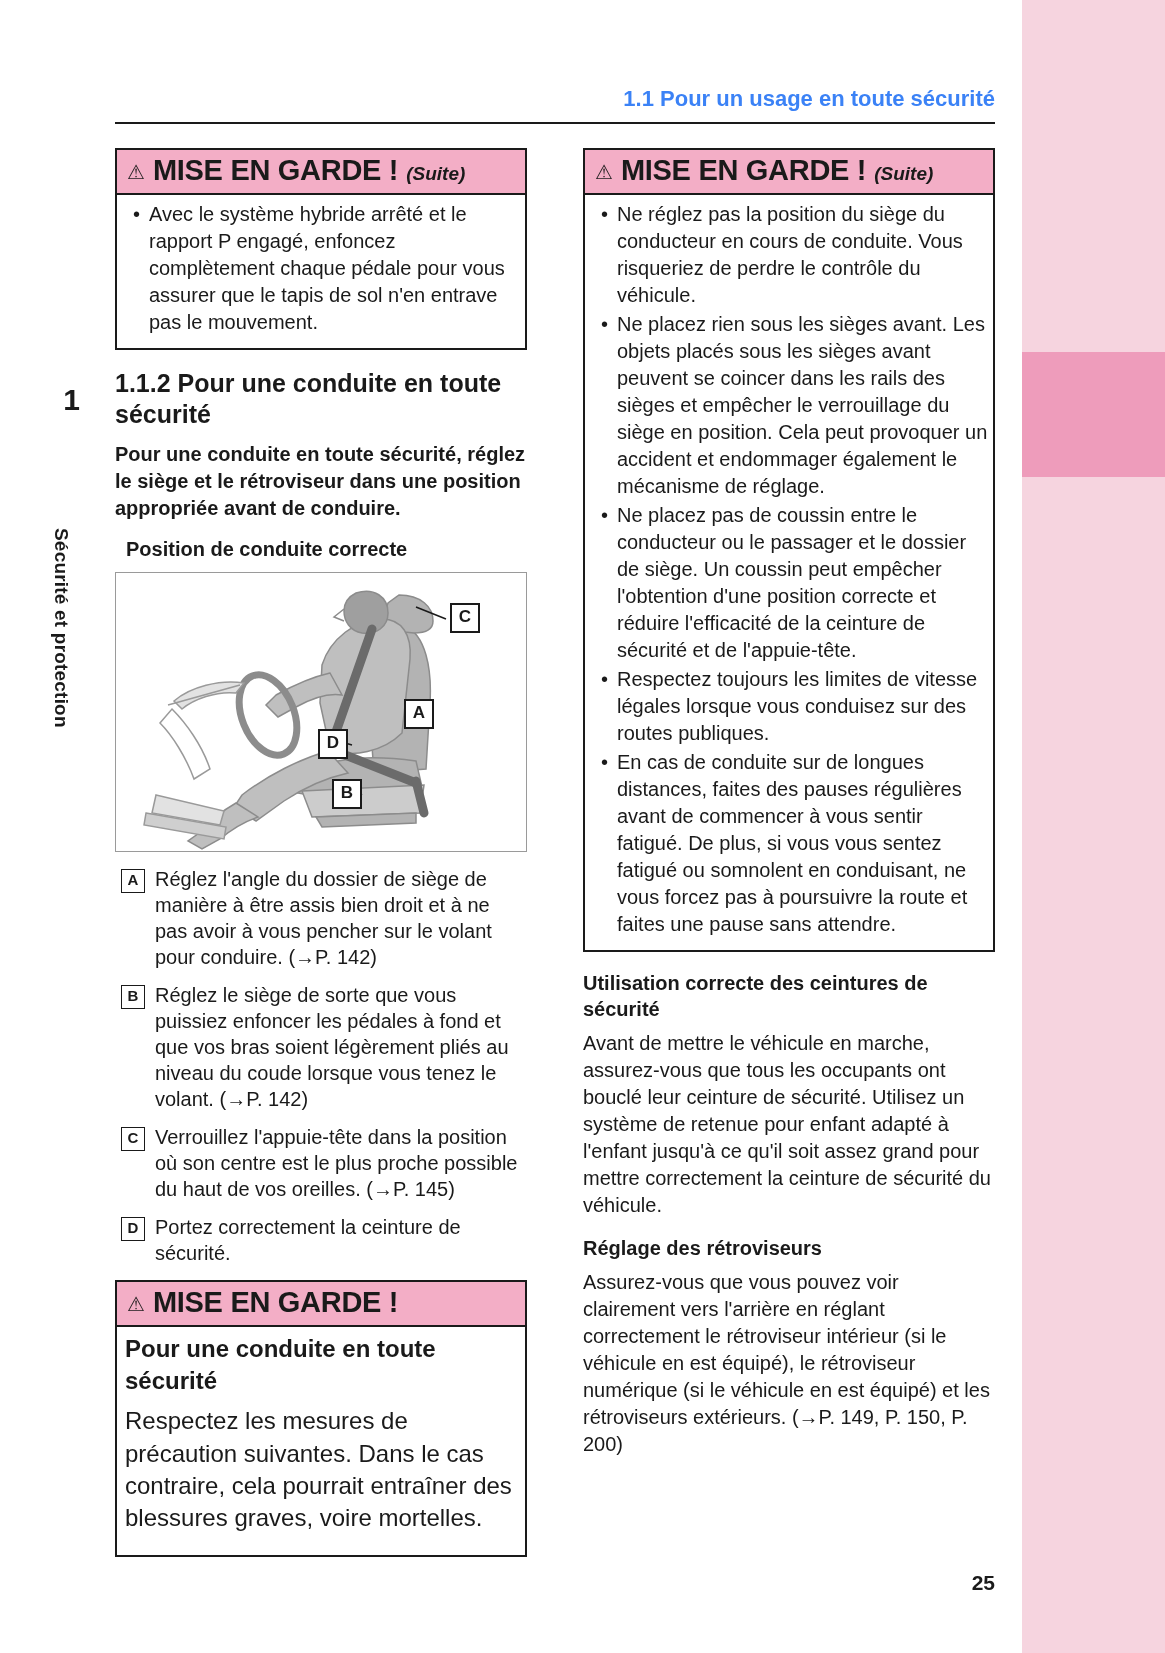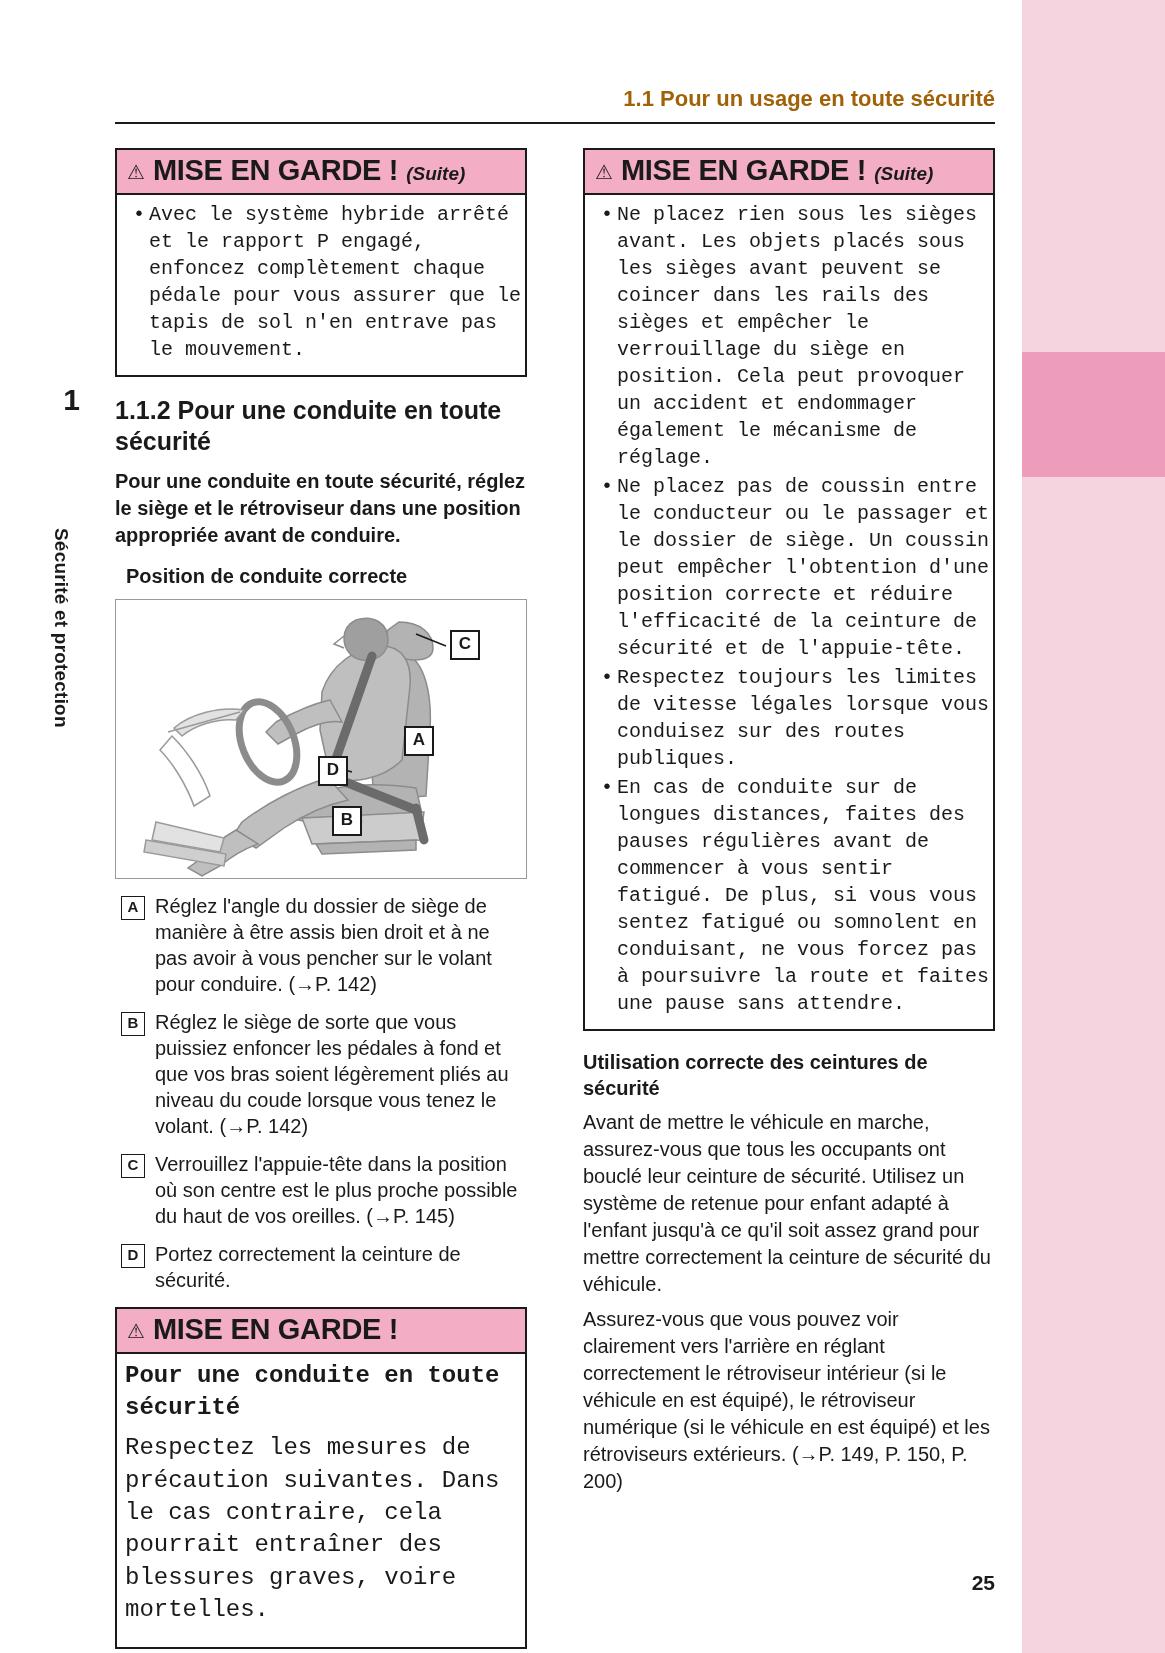--- a/index.html
+++ b/index.html
@@ -70,21 +70,21 @@
 
   
   .header {
     position: absolute;
     top: 86px;
     left: 115px;
     width: 880px;
     text-align: right;
     font-size: 22px;
     font-weight: bold;
-    color: #a16207;
+    color: #3b82f6;
   }
   .header-rule {
     position: absolute;
     top: 122px;
     left: 115px;
     width: 880px;
     height: 2px;
     background: #1a1a1a;
   }
 
@@ -122,21 +122,20 @@
     font-weight: bold;
   }
   .warn-icon {
     font-size: 20px;
     line-height: 1;
     position: relative;
     top: -1px;
   }
   .warn-body {
     padding: 6px 0 10px 8px;
-    font-family: Liberation Mono, monospace;
   }
   ul.bullets {
     list-style: none;
     margin: 0;
     padding: 0;
   }
   ul.bullets li {
     position: relative;
     padding-left: 24px;
     font-size: 20px;
@@ -364,30 +363,32 @@
   <div class="col col-right">
 
     <div class="warn-box">
       <div class="warn-head">
         <span class="warn-icon">⚠</span>
         <span class="warn-title">MISE EN GARDE !</span>
         <span class="warn-suite">(Suite)</span>
       </div>
       <div class="warn-body">
         <ul class="bullets">
+          <li>Ne réglez pas la position du siège du conducteur en cours de conduite. Vous risqueriez de perdre le contrôle du véhicule.</li>
           <li>Ne placez rien sous les sièges avant. Les objets placés sous les sièges avant peuvent se coincer dans les rails des sièges et empêcher le verrouillage du siège en position. Cela peut provoquer un accident et endommager également le mécanisme de réglage.</li>
           <li>Ne placez pas de coussin entre le conducteur ou le passager et le dossier de siège. Un coussin peut empêcher l'obtention d'une position correcte et réduire l'efficacité de la ceinture de sécurité et de l'appuie-tête.</li>
           <li>Respectez toujours les limites de vitesse légales lorsque vous conduisez sur des routes publiques.</li>
           <li>En cas de conduite sur de longues distances, faites des pauses régulières avant de commencer à vous sentir fatigué. De plus, si vous vous sentez fatigué ou somnolent en conduisant, ne vous forcez pas à poursuivre la route et faites une pause sans attendre.</li>
         </ul>
       </div>
     </div>
 
     <h3 class="rc-h">Utilisation correcte des ceintures de sécurité</h3>
     <p class="rc-p">Avant de mettre le véhicule en marche, assurez-vous que tous les occupants ont bouclé leur ceinture de sécurité. Utilisez un système de retenue pour enfant adapté à l'enfant jusqu'à ce qu'il soit assez grand pour mettre correctement la ceinture de sécurité du véhicule.</p>
 
+    <h3 class="rc-h">Réglage des rétroviseurs</h3>
     <p class="rc-p">Assurez-vous que vous pouvez voir clairement vers l'arrière en réglant correctement le rétroviseur intérieur (si le véhicule en est équipé), le rétroviseur numérique (si le véhicule en est équipé) et les rétroviseurs extérieurs. (→P. 149, P. 150, P. 200)</p>
 
   </div>
 
   <div class="pagenum">25</div>
 
 </div>
 
 </body></html>

